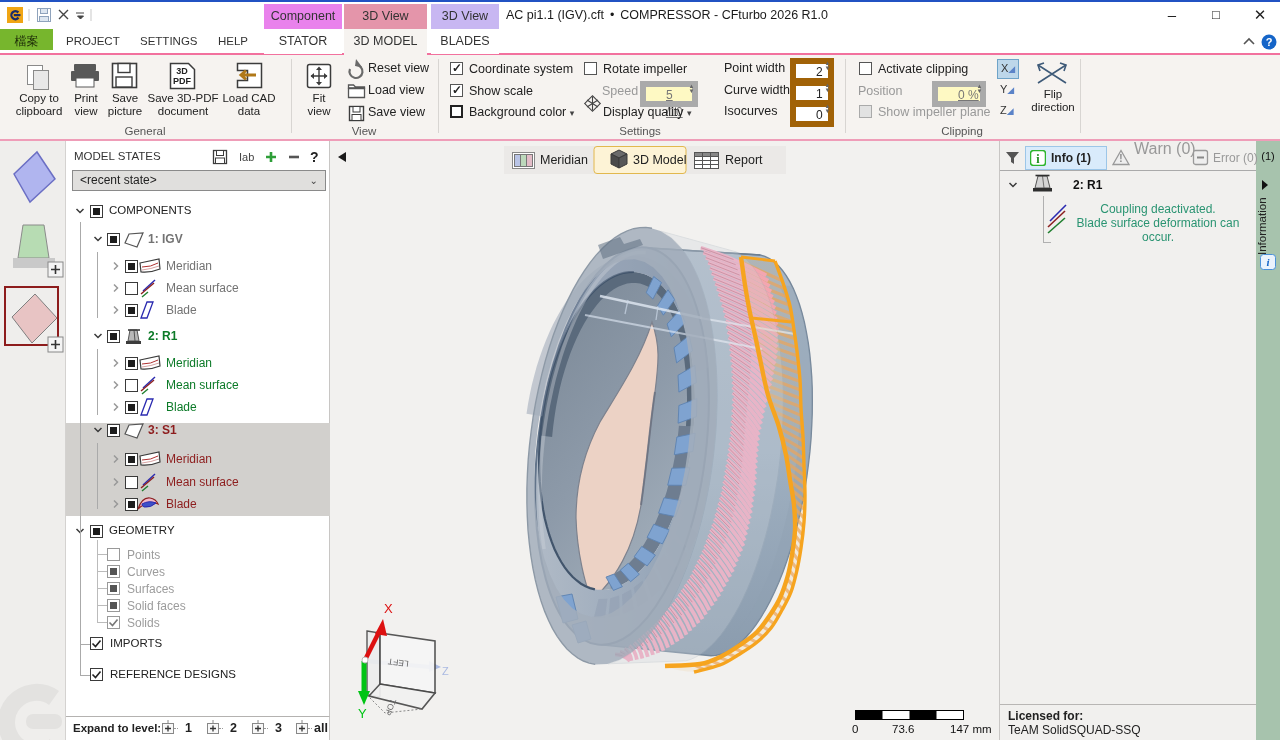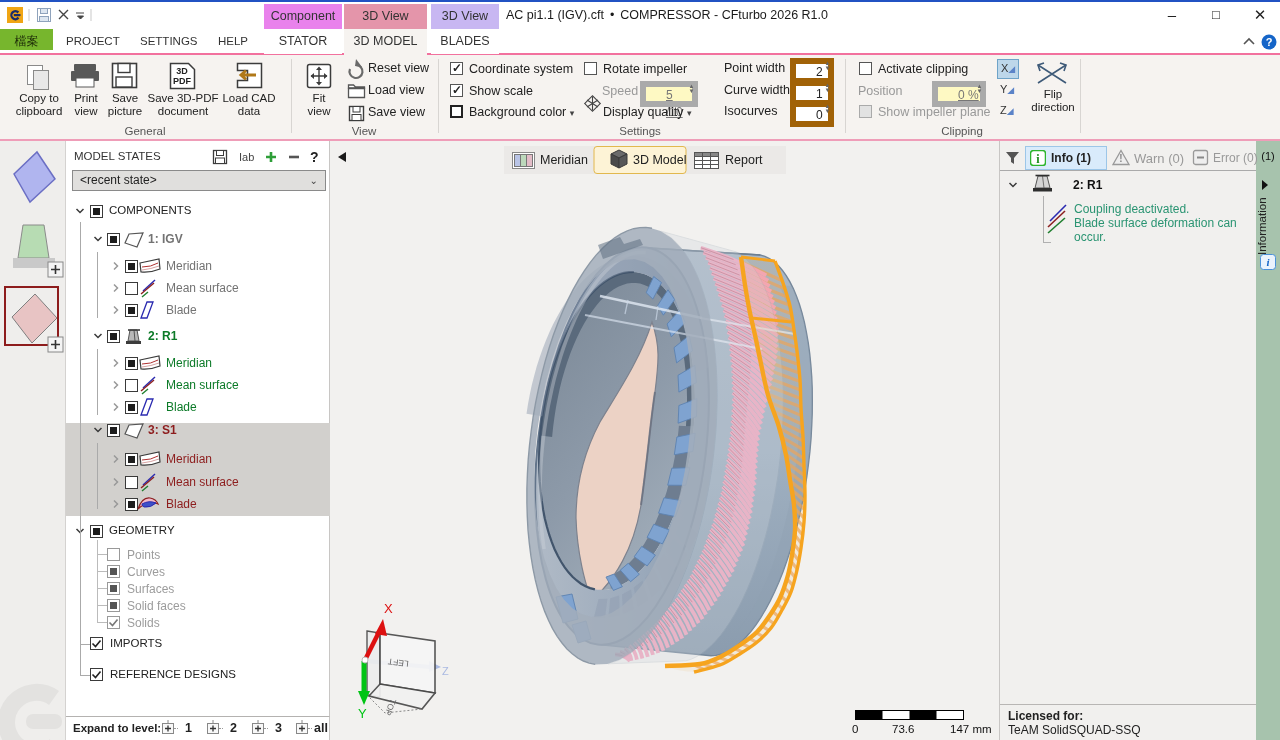--- a/index.html
+++ b/index.html
@@ -841,21 +841,21 @@
 <div class="abs" style="left:1025px;top:146px;width:82px;height:24px;background:#d9ebfb;border:1px solid #9cc6e8;"></div>
 <svg class="abs" style="left:1030px;top:150px" width="16" height="16" viewBox="0 0 16 16">
     <rect x="0.5" y="0.5" width="15" height="15" rx="3" fill="#fff" stroke="#2db52d" stroke-width="1.5"></rect>
     <text x="8" y="12.5" font-size="12" font-weight="bold" fill="#1a8c1a" text-anchor="middle" font-family="Liberation Serif">i</text>
   </svg>
 <div class="abs" style="left:1051px;top:151px;font-size:12px;font-weight:bold;color:#222;">Info (1)</div>
 <svg class="abs" style="left:1112px;top:149px" width="18" height="17" viewBox="0 0 18 17">
     <path d="M 9 1.5 L 17 15.5 H 1 Z" fill="#eee" stroke="#999" stroke-width="1.3"></path>
     <text x="9" y="13" font-size="10" font-weight="bold" fill="#888" text-anchor="middle" font-family="Liberation Sans">!</text>
   </svg>
-<div class="abs" style="left:1134px;top:151px;font-size:13px;color:#999;">Warn (0)</div>
+<div class="abs" style="left:1134px;top:140px;font-size:16px;color:#999;">Warn (0)</div>
 <svg class="abs" style="left:1192px;top:149px" width="17" height="17" viewBox="0 0 17 17">
     <rect x="1.5" y="1.5" width="14" height="14" rx="2" fill="#eee" stroke="#999" stroke-width="1.3"></rect>
     <path d="M 5 8.5 h 7" stroke="#888" stroke-width="2"></path>
   </svg>
 <div class="abs" style="left:1213px;top:151px;font-size:12px;color:#999;">Error (0)</div>
 <div class="abs" style="left:1000px;top:170px;width:256px;height:1px;background:#aaa;"></div>
 <svg class="abs" style="left:1008px;top:180px" width="10" height="10" viewBox="0 0 10 10">
     <path d="M 1.5 3 L 5 6.5 L 8.5 3" stroke="#3a3a3a" stroke-width="1.5" fill="none"></path>
   </svg>
 <svg class="abs" style="left:1030px;top:172px" width="26" height="22" viewBox="0 0 26 22">
@@ -865,21 +865,21 @@
     <path d="M 5.5 3.5 h 14" stroke="#2e2e2e" stroke-width="1.6"></path>
   </svg>
 <div class="abs" style="left:1073px;top:178px;font-size:12px;font-weight:bold;color:#111;">2: R1</div>
 <div class="abs" style="left:1043px;top:196px;width:1px;height:46px;background:#b0b0b0;"></div>
 <div class="abs" style="left:1043px;top:242px;width:8px;height:1px;background:#b0b0b0;"></div>
 <svg class="abs" style="left:1046px;top:203px" width="24" height="32" viewBox="0 0 24 32">
     <path d="M 4 18 L 20 2" stroke="#2a2ab0" stroke-width="1.6" fill="none"></path>
     <path d="M 2 24 L 19 8" stroke="#8b2020" stroke-width="1.6" fill="none"></path>
     <path d="M 2 30 L 19 15" stroke="#207f2f" stroke-width="1.6" fill="none"></path>
   </svg>
-<div class="abs" style="left:1074px;top:202px;width:168px;font-size:12px;line-height:14px;color:#2a9472;">Coupling deactivated.<br>Blade surface deformation can occur.</div>
+<div class="abs" style="left:1074px;top:202px;width:168px;font-size:12px;line-height:14px;color:#2a9472;text-align:center;">Coupling deactivated.<br>Blade surface deformation can occur.</div>
 <div class="abs" style="left:1000px;top:704px;width:256px;height:36px;background:#f1f0ee;border-top:1px solid #b8b6b4;"></div>
 <div class="abs" style="left:1008px;top:709px;font-size:12px;font-weight:bold;color:#222;">Licensed for:</div>
 <div class="abs" style="left:1008px;top:723px;font-size:12px;color:#222;">TeAM SolidSQUAD-SSQ</div>
 
 <div class="abs" style="left:1256px;top:150px;width:24px;text-align:center;font-size:11px;color:#111;">(1)</div>
 <div class="abs" style="left:1262px;top:180px;width:0;height:0;border-left:6px solid #111;border-top:5px solid transparent;border-bottom:5px solid transparent;"></div>
 <div class="abs" style="left:1256px;top:196px;width:24px;height:60px;font-size:11.5px;color:#222;writing-mode:vertical-rl;transform:rotate(180deg);text-align:center;">Information</div>
 <svg class="abs" style="left:1260px;top:254px" width="16" height="16" viewBox="0 0 16 16">
   <rect x="0.5" y="0.5" width="15" height="15" rx="3" fill="#eaf2fc" stroke="#4a90d9"></rect>
   <text x="8" y="12" font-size="11" font-style="italic" font-weight="bold" fill="#1565c8" text-anchor="middle" font-family="Liberation Serif">i</text>

